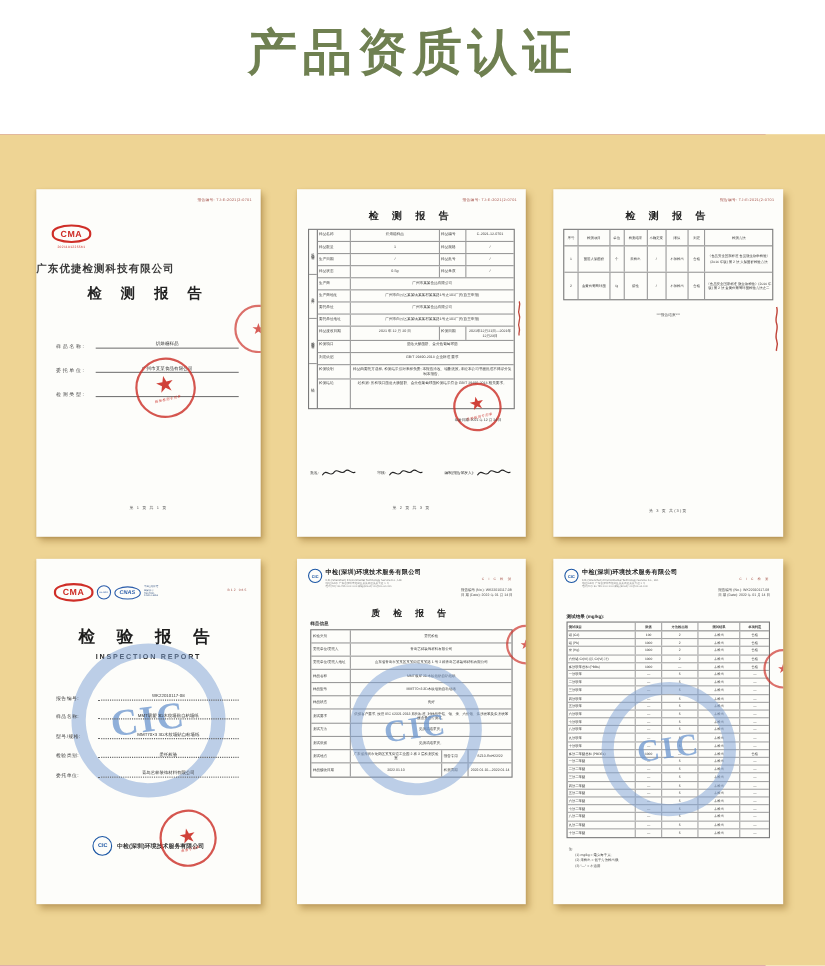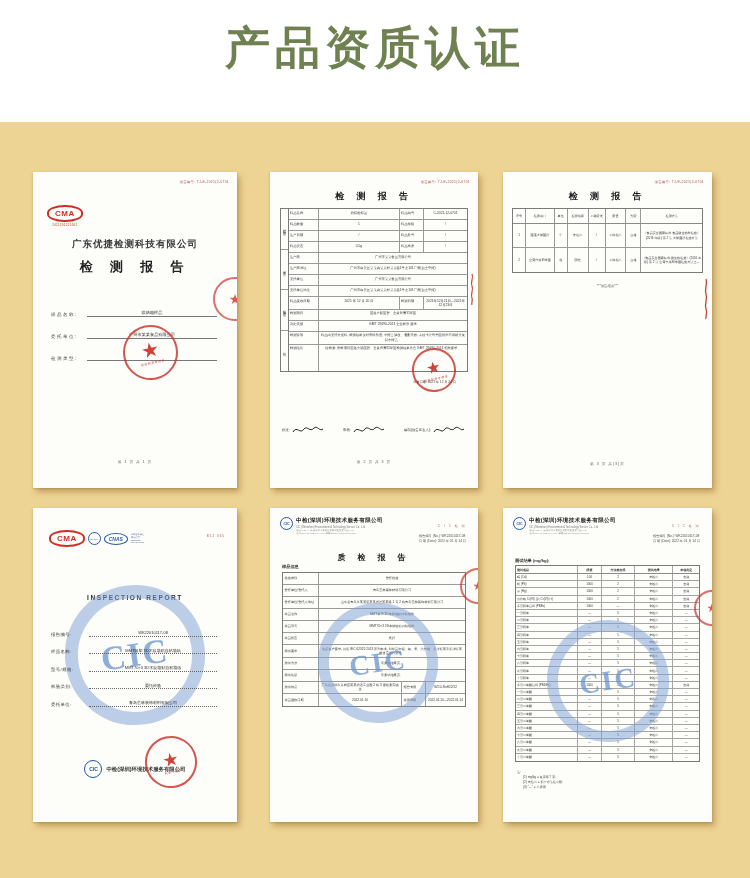--- a/index.html
+++ b/index.html
@@ -55,21 +55,21 @@
   .wm5 { left:48px; top:95px;  width:120px; height:120px; border-width:11px; }
   .wm5 span { font-size:28px; }
   .wm6 { left:44px; top:112px; width:122px; height:122px; border-width:11px; }
   .wm6 span { font-size:28px; }
 
   
   .cma-wrap { position:absolute; left:14px; top:30px; text-align:center; }
   .cma-oval { display:inline-block; border:2px solid #cf2e27; border-radius:50% / 45%;
     color:#cf2e27; font-weight:bold; font-size:8px; padding:2px 6px; letter-spacing:0.5px; }
   .cma-num { display:block; font-size:3px; color:#cf2e27; margin-top:1px; letter-spacing:0.3px; }
-  .c1-company { position:absolute; left:0; right:0; top:66px; text-align:center; font-size:9.5px;
+  .c1-company { position:absolute; left:0; right:0; top:66px; text-align:left; font-size:9.5px;
     font-weight:bold; color:#3a3a3a; letter-spacing:1px; font-family:"Liberation Serif", serif; }
   .c1-title { position:absolute; left:0; right:0; top:86px; text-align:center; font-size:13px;
     font-weight:bold; color:#222; letter-spacing:7px; font-family:"Liberation Serif", serif; }
   .c1-fields { position:absolute; left:18px; right:20px; top:138px; }
   .c1-row { display:flex; align-items:flex-end; margin-bottom:15px; }
   .c1-label { font-size:4.5px; color:#444; letter-spacing:1.5px; width:36px; }
   .c1-value { flex:1; border-bottom:0.6px solid #777; text-align:center; font-size:4.2px;
     color:#333; min-height:7px; padding-bottom:1px; }
 
   
@@ -379,20 +379,21 @@
       <div class="c4-badges">
         <span class="cma-oval">CMA</span>
         <span class="ilac">ilac-MRA</span>
         <span class="cnas-oval">CNAS</span>
         <span class="cnas-tx">中国合格评定
 国家认可
 TESTING
 CNAS L9953</span>
       </div>
       <div class="c4-code">B12 065</div>
+      <div class="c4-title">检 验 报 告</div>
       <div class="c4-sub">INSPECTION REPORT</div>
       <div class="wm wm4">
         <span>CIC</span>
       </div>
       <div class="c4-fields">
           <div class="c4-row">
           <span class="c4-label">报告编号:</span>
           <span class="c4-value">WK22010117-08</span>
         </div>
           <div class="c4-row">

